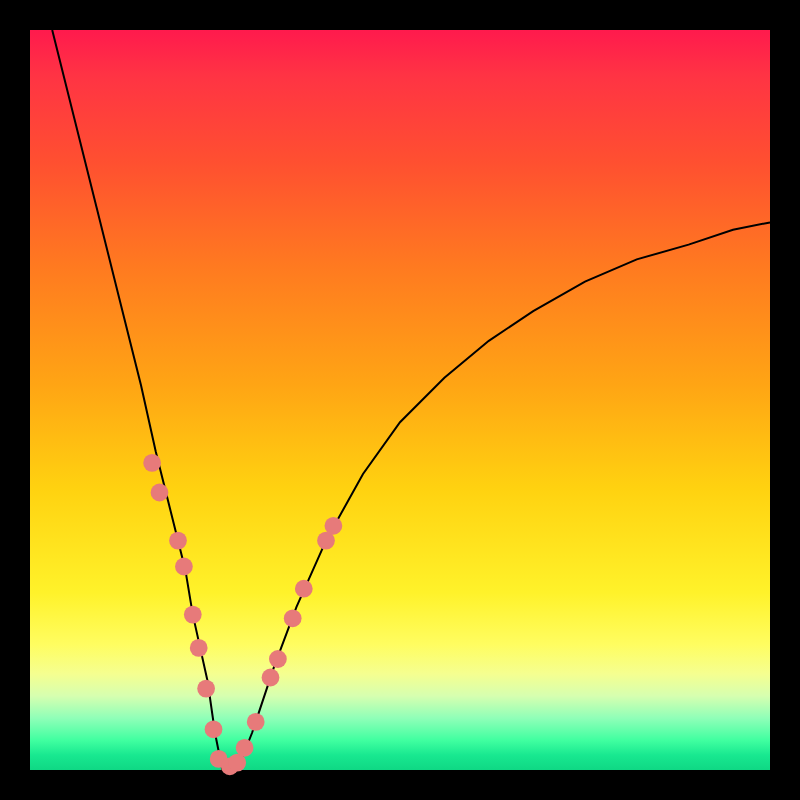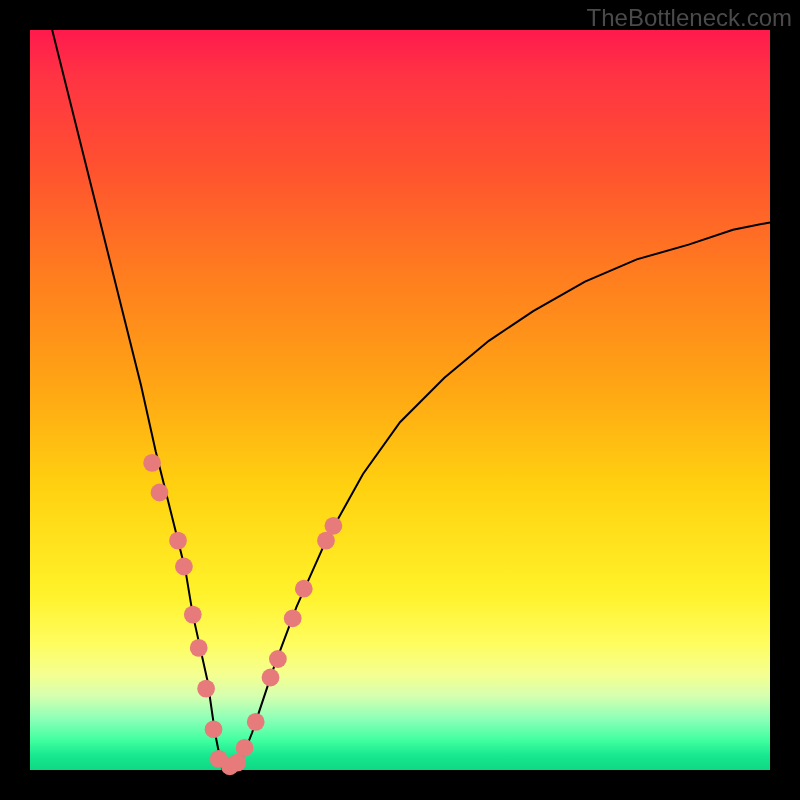--- a/index.html
+++ b/index.html
@@ -82,14 +82,13 @@
           <circle cx="225.70" cy="691.90" r="8.88" fill="#e77a7a"></circle>
           <circle cx="240.50" cy="647.50" r="8.88" fill="#e77a7a"></circle>
           <circle cx="247.90" cy="629.00" r="8.88" fill="#e77a7a"></circle>
           <circle cx="262.70" cy="588.30" r="8.88" fill="#e77a7a"></circle>
           <circle cx="273.80" cy="558.70" r="8.88" fill="#e77a7a"></circle>
           <circle cx="296.00" cy="510.60" r="8.88" fill="#e77a7a"></circle>
           <circle cx="303.40" cy="495.80" r="8.88" fill="#e77a7a"></circle>
         </g>
     </svg>
   </div>
-  <div class="watermark">TheBottleneck.com</div>
 </div>
 
 </body></html>

